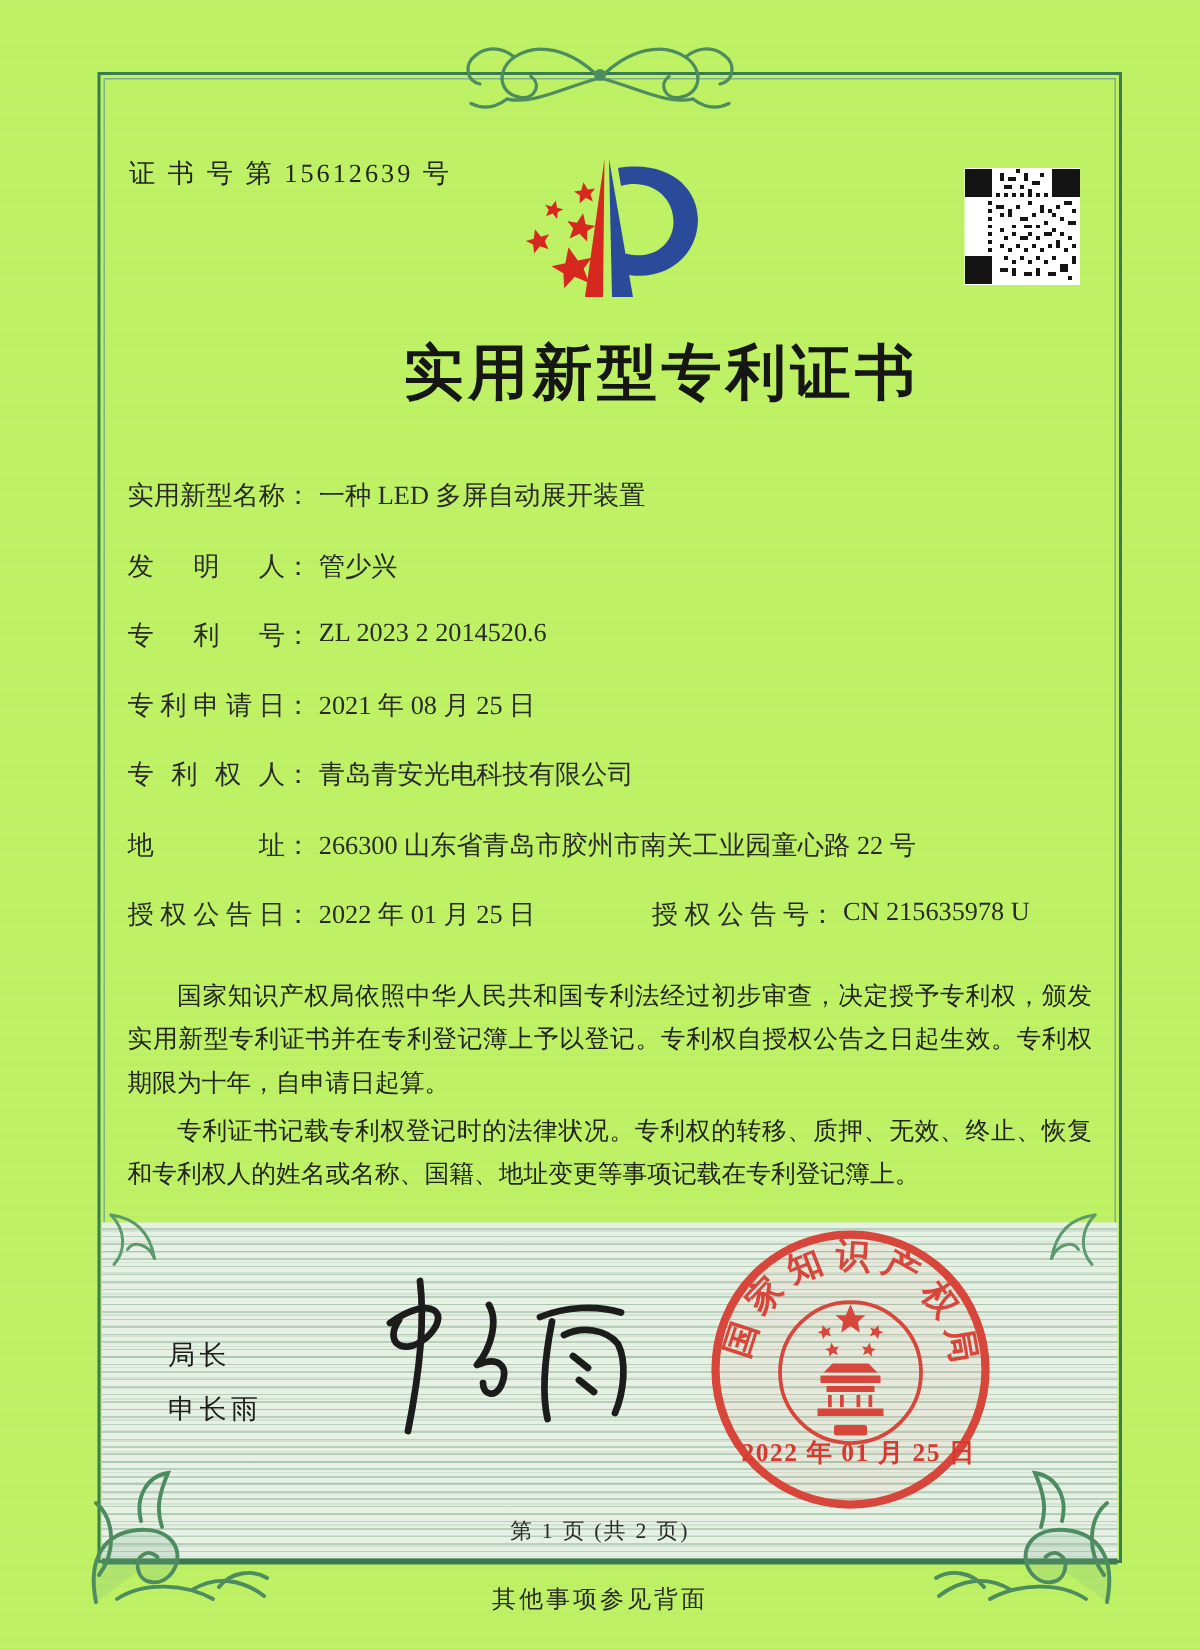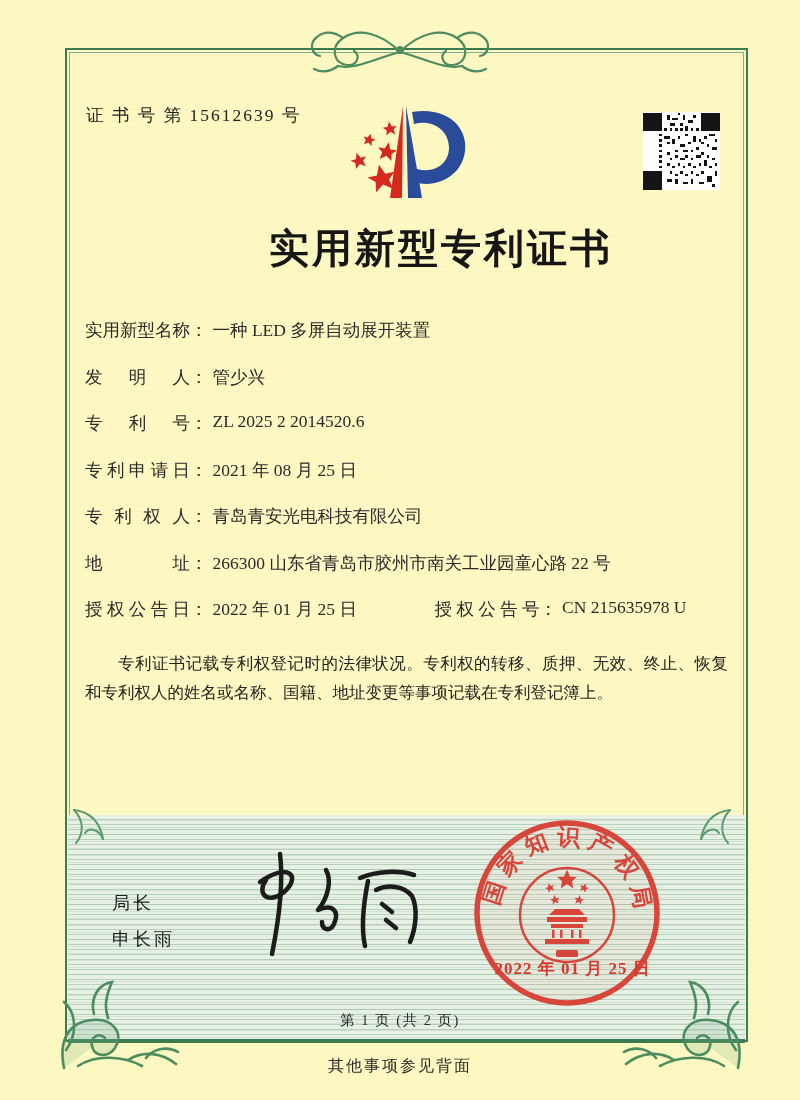--- a/index.html
+++ b/index.html
@@ -1,20 +1,20 @@
 <!DOCTYPE html>
 <html><head>
 <meta charset="utf-8">
 <style>
   html,body{margin:0;padding:0;background:#d8d8d0;}
   .paper{
     position:relative;
     width:800px;height:1100px;
     margin:0 auto;
-    background:#fef9c3;
+    background:#bef264;
     font-family:"Liberation Serif","DejaVu Serif",serif;
     color:#2a2a28;
     overflow:hidden;
   }
   
   .paper::before{
     content:"";position:absolute;inset:0;
     background:repeating-linear-gradient(0deg, rgba(140,170,140,0.05) 0 1px, transparent 1px 6px);
     pointer-events:none;
   }
@@ -266,21 +266,21 @@
         <span class="f-value">一种 LED 多屏自动展开装置</span>
     </div>
     <div class="field-row">
       <span class="f-label">发明人</span>
         <span class="f-colon">：</span>
         <span class="f-value">管少兴</span>
     </div>
     <div class="field-row">
       <span class="f-label">专利号</span>
         <span class="f-colon">：</span>
-        <span class="f-value">ZL 2025 2 2014520.6</span>
+        <span class="f-value">ZL 2023 2 2014520.6</span>
     </div>
     <div class="field-row">
       <span class="f-label">专利申请日</span>
         <span class="f-colon">：</span>
         <span class="f-value">2021 年 08 月 25 日</span>
     </div>
     <div class="field-row">
       <span class="f-label">专利权人</span>
         <span class="f-colon">：</span>
         <span class="f-value">青岛青安光电科技有限公司</span>
@@ -294,20 +294,21 @@
       <span class="f-label">授权公告日</span>
         <span class="f-colon">：</span>
         <span class="f-value first">2022 年 01 月 25 日</span>
       <span class="f-label grant-gap">授权公告号</span>
         <span class="f-colon">：</span>
         <span class="f-value">CN 215635978 U</span>
     </div>
   </div>
 
   <div class="paras">
+    <p>国家知识产权局依照中华人民共和国专利法经过初步审查，决定授予专利权，颁发实用新型专利证书并在专利登记簿上予以登记。专利权自授权公告之日起生效。专利权期限为十年，自申请日起算。</p>
     <p>专利证书记载专利权登记时的法律状况。专利权的转移、质押、无效、终止、恢复和专利权人的姓名或名称、国籍、地址变更等事项记载在专利登记簿上。</p>
   </div>
 
   <div class="signer">
     <div>局长</div>
     <div>申长雨</div>
   </div>
 
   <svg class="signature-svg" viewBox="0 0 215 118">
     <g stroke="#1c1c1c" stroke-width="4.5" fill="none" stroke-linecap="round" stroke-linejoin="round">

